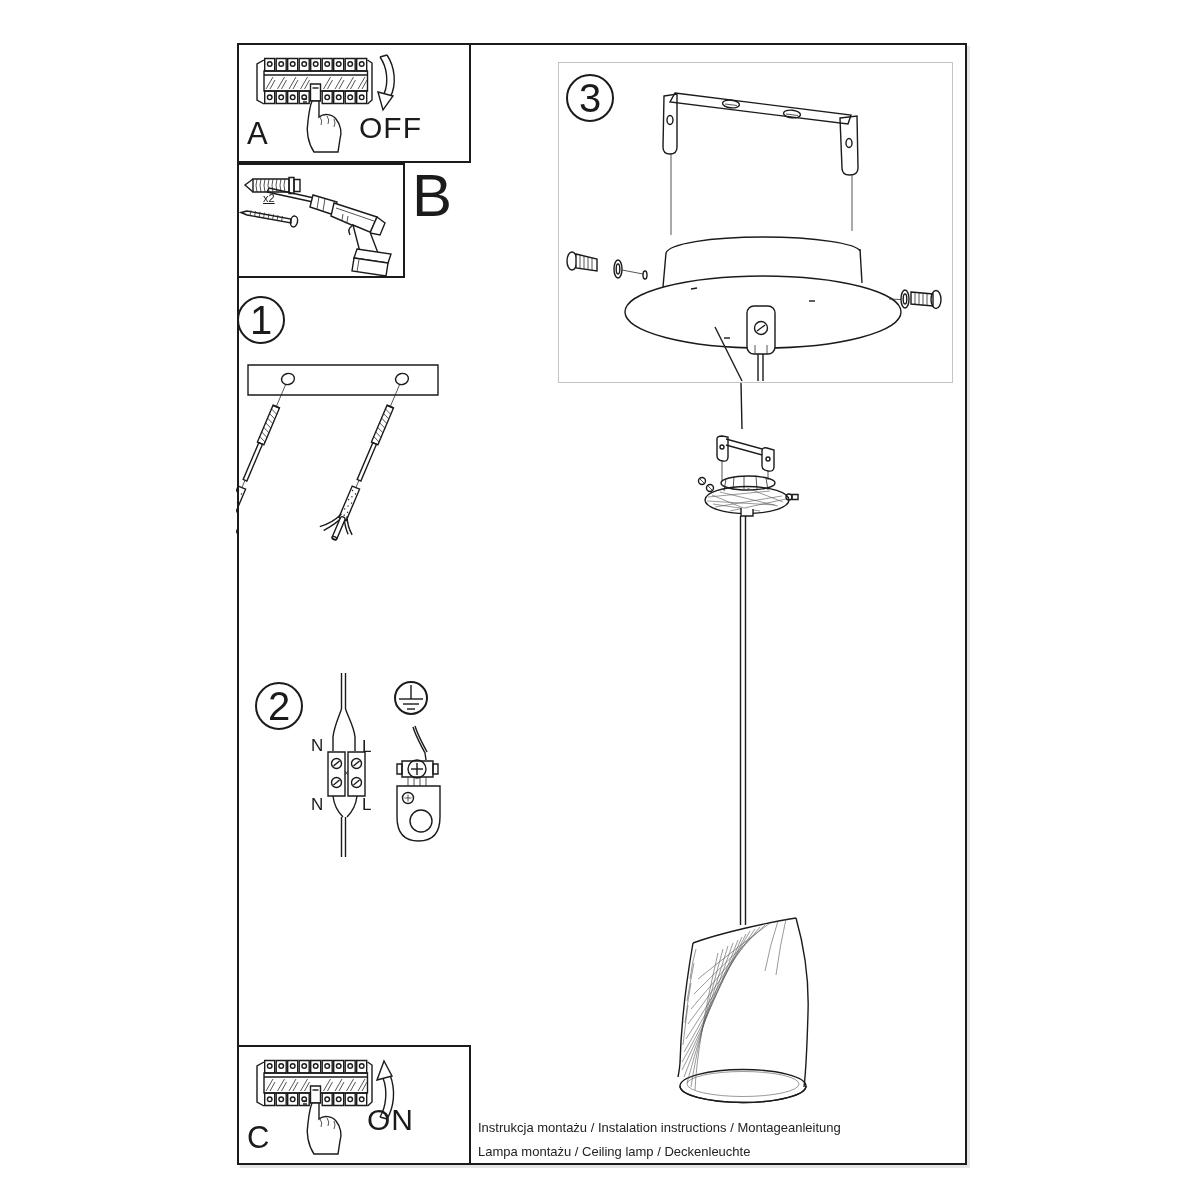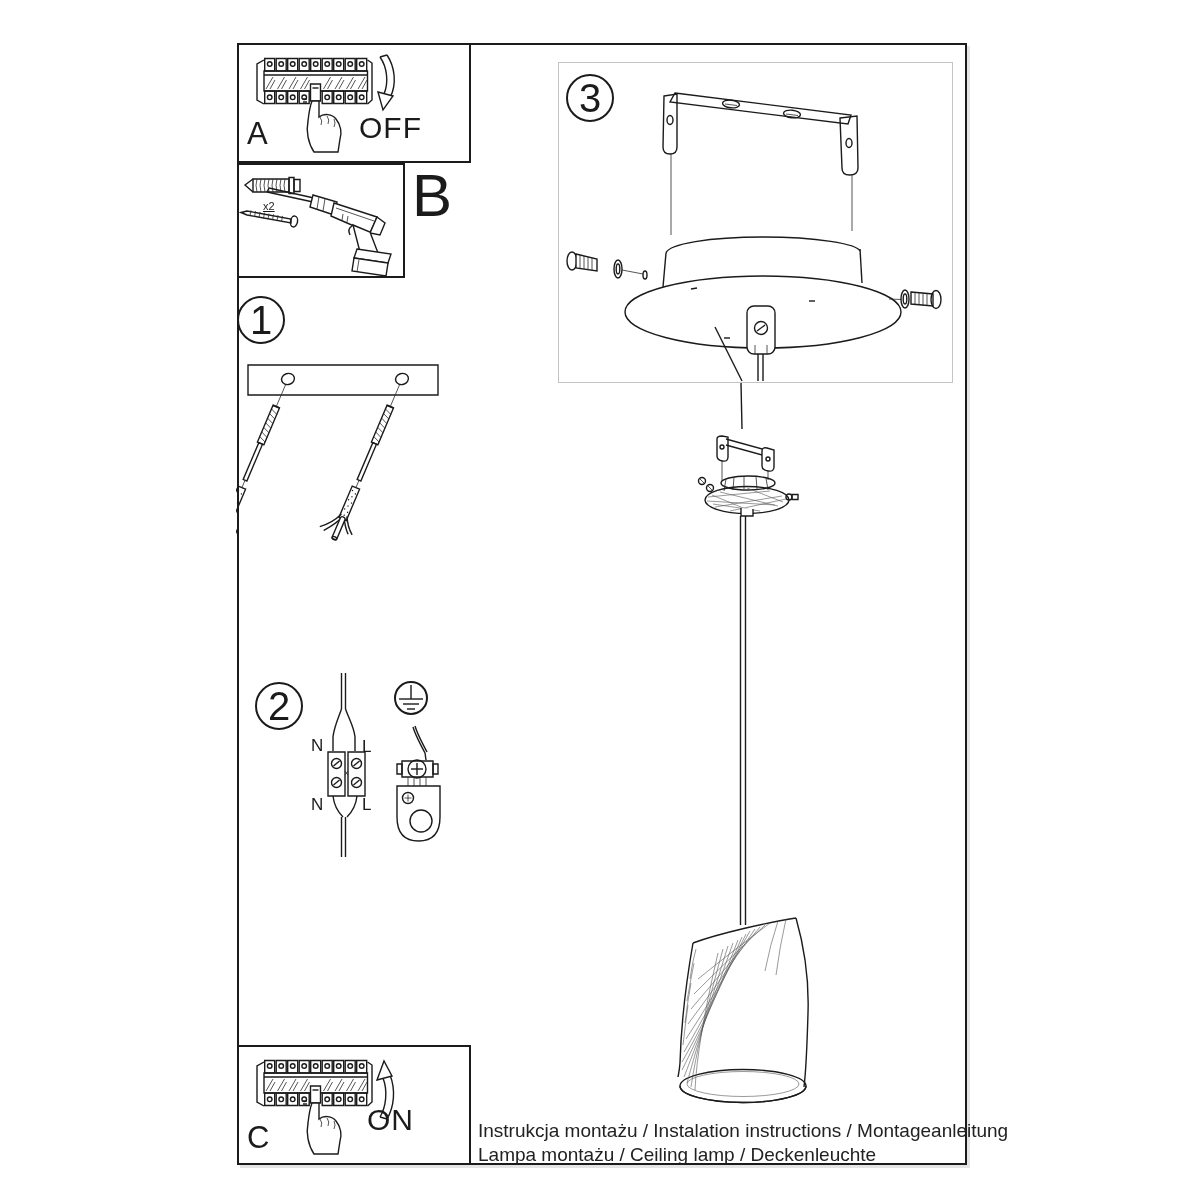--- a/index.html
+++ b/index.html
@@ -11,21 +11,21 @@
   .panel-b{left:237px;top:163px;width:168px;height:115px;}
   .panel-c{left:237px;top:1045px;width:234px;height:120px;}
   .panel-3{left:558px;top:62px;width:395px;height:321px;border:1px solid #c4c4c4;box-sizing:border-box;position:absolute;background:#fff;}
   .panel svg,.panel-3 svg{position:absolute;left:0;top:0;}
   .corner-letter{position:absolute;font-size:31px;font-weight:500;color:#1b1b1b;line-height:1;}
   .state-label{position:absolute;font-size:30px;font-weight:500;letter-spacing:1px;color:#1b1b1b;line-height:1;}
   .big-letter{position:absolute;font-size:60px;font-weight:500;color:#1b1b1b;line-height:1;}
   .circled{position:absolute;width:48px;height:48px;border:2.5px solid #1b1b1b;border-radius:50%;display:flex;align-items:center;justify-content:center;font-size:40px;font-weight:500;background:#fff;box-sizing:border-box;}
   .wire-label{position:absolute;font-size:17px;font-weight:500;color:#1b1b1b;line-height:1;}
   .qty-label{position:absolute;font-size:11px;color:#1b1b1b;line-height:1;}
-  .footer-line{position:absolute;font-size:19px;color:#222;line-height:1;white-space:nowrap;text-align:center;}
+  .footer-line{position:absolute;font-size:13px;color:#222;line-height:1;white-space:nowrap;text-align:center;}
   svg *{vector-effect:non-scaling-stroke;}
   .ln{stroke:#1b1b1b;fill:none;stroke-width:1.4;}
   .ln2{stroke:#1b1b1b;fill:none;stroke-width:2;}
   .thin{stroke:#2a2a2a;fill:none;stroke-width:0.8;}
   .hair{stroke:#555;fill:none;stroke-width:0.6;}
   .wfill{fill:#ffffff;stroke:#1b1b1b;stroke-width:1.4;}
   .dark{fill:#1b1b1b;stroke:none;}
 </style>
 </head>
 <body>
@@ -169,21 +169,21 @@
       <line class="thin" x1="104" y1="49" x2="103" y2="55"></line>
       <line class="thin" x1="109" y1="51" x2="108" y2="57"></line>
       <polygon class="wfill" points="138,52 146,58 141,70 131,68"></polygon>
       <polygon class="wfill" points="114,60 131,67 139,88 121,87"></polygon>
       <path class="ln" d="M113,61 Q108,64 111,70"></path>
       <polygon class="wfill" points="118,84 152,89 149,98 115,93"></polygon>
       <polygon class="wfill" points="115,93 149,98 147,111 113,106"></polygon>
       <line class="thin" x1="120" y1="94.5" x2="118" y2="107"></line>
     </g>
   </svg>
-  <span class="qty-label" style="left:24px;top:36px;text-decoration:underline;">x2</span>
+  <span class="qty-label" style="left:24px;top:28px;text-decoration:underline;">x2</span>
 </div>
 <span class="big-letter abs" style="left:412px;top:166px;">B</span>
 
 <div class="circled" style="left:237px;top:296px;">
   <span>1</span>
 </div>
 <svg class="abs" style="left:236px;top:290px;" width="244" height="270" viewBox="0 0 244 270">
   <g>
     <rect class="ln" x="12" y="75" width="190" height="30"></rect>
     <ellipse class="ln" cx="52" cy="89" rx="6.5" ry="5.5" transform="rotate(-18 52 89)"></ellipse>

